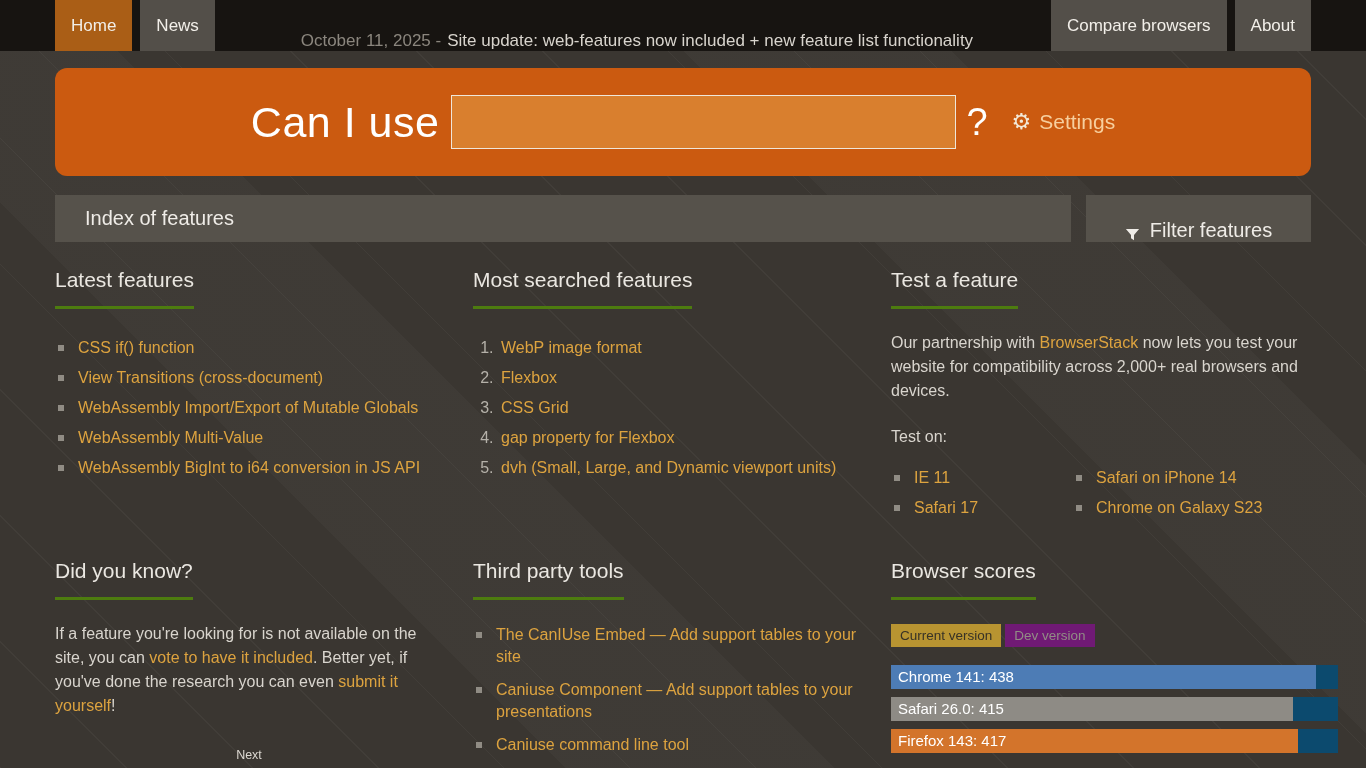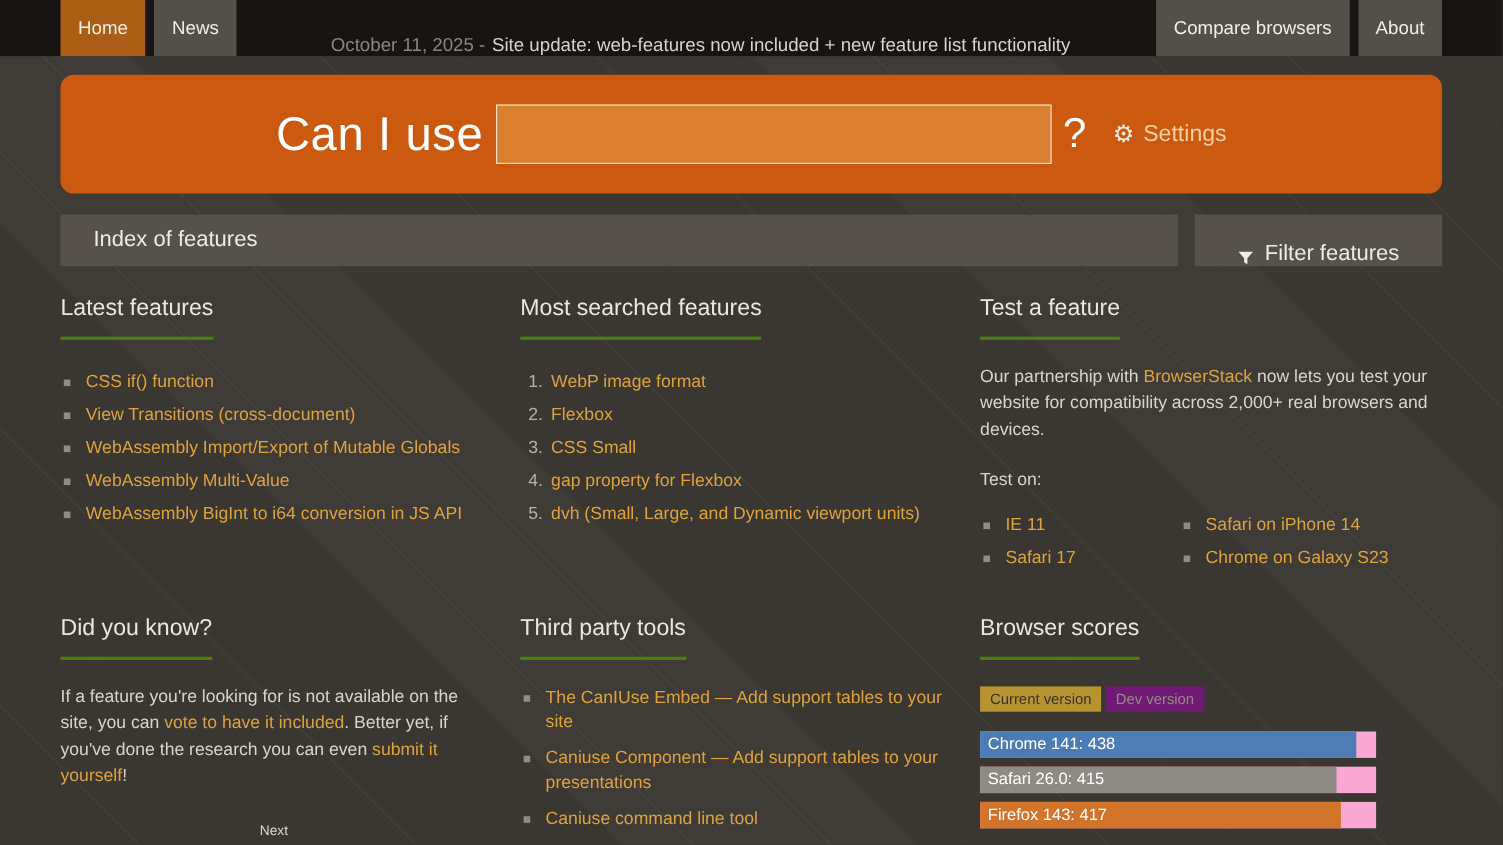--- a/index.html
+++ b/index.html
@@ -64,21 +64,21 @@
   ul.loose { margin-top:24px; }
   ul.loose li { line-height:22px; padding:0 0 11px 23px; }
   ul.loose li::before { top:8px; }
 
   .next-btn { margin-top:30px; text-align:center; font-size:12.5px; color:#dcd8d1; cursor:pointer; }
 
   .score-tabs { margin-top:24px; display:flex; gap:4px; }
   .score-tab { font-size:13.5px; padding:4px 9px; background:#701a75; color:#918d85; cursor:pointer; }
   .score-tab.active { background:var(--current-tab,#b89431); color:#373226; }
   .bars { margin-top:18px; }
-  .track { height:24px; background:#f9a8d4; margin-bottom:8px; width:360px; }
+  .track { height:24px; background:#0c4a6e; margin-bottom:8px; width:447px; }
   .bar { height:100%; line-height:24px; padding-left:7px; font-size:15px; color:#fff; white-space:nowrap; overflow:hidden; }
 </style>
 </head>
 <body>
 
 <div class="page">
 
   <nav class="topnav">
     <div class="nav-inner">
       <a class="tab tab-active">Home</a>
@@ -125,21 +125,21 @@
         <li><a>WebAssembly Multi-Value</a></li>
         <li><a>WebAssembly BigInt to i64 conversion in JS API</a></li>
       </ul>
     </section>
 
     <section>
       <h2>Most searched features</h2>
       <ol class="num">
         <li><a>WebP image format</a></li>
         <li><a>Flexbox</a></li>
-        <li><a>CSS Small</a></li>
+        <li><a>CSS Grid</a></li>
         <li><a>gap property for Flexbox</a></li>
         <li><a>dvh (Small, Large, and Dynamic viewport units)</a></li>
       </ol>
     </section>
 
     <section>
       <h2>Test a feature</h2>
       <p class="body-text">
         <span>Our partnership with </span><a class="inline-link">BrowserStack</a><span> now lets you test your website for compatibility across 2,000+ real browsers and devices.</span>
       </p>

